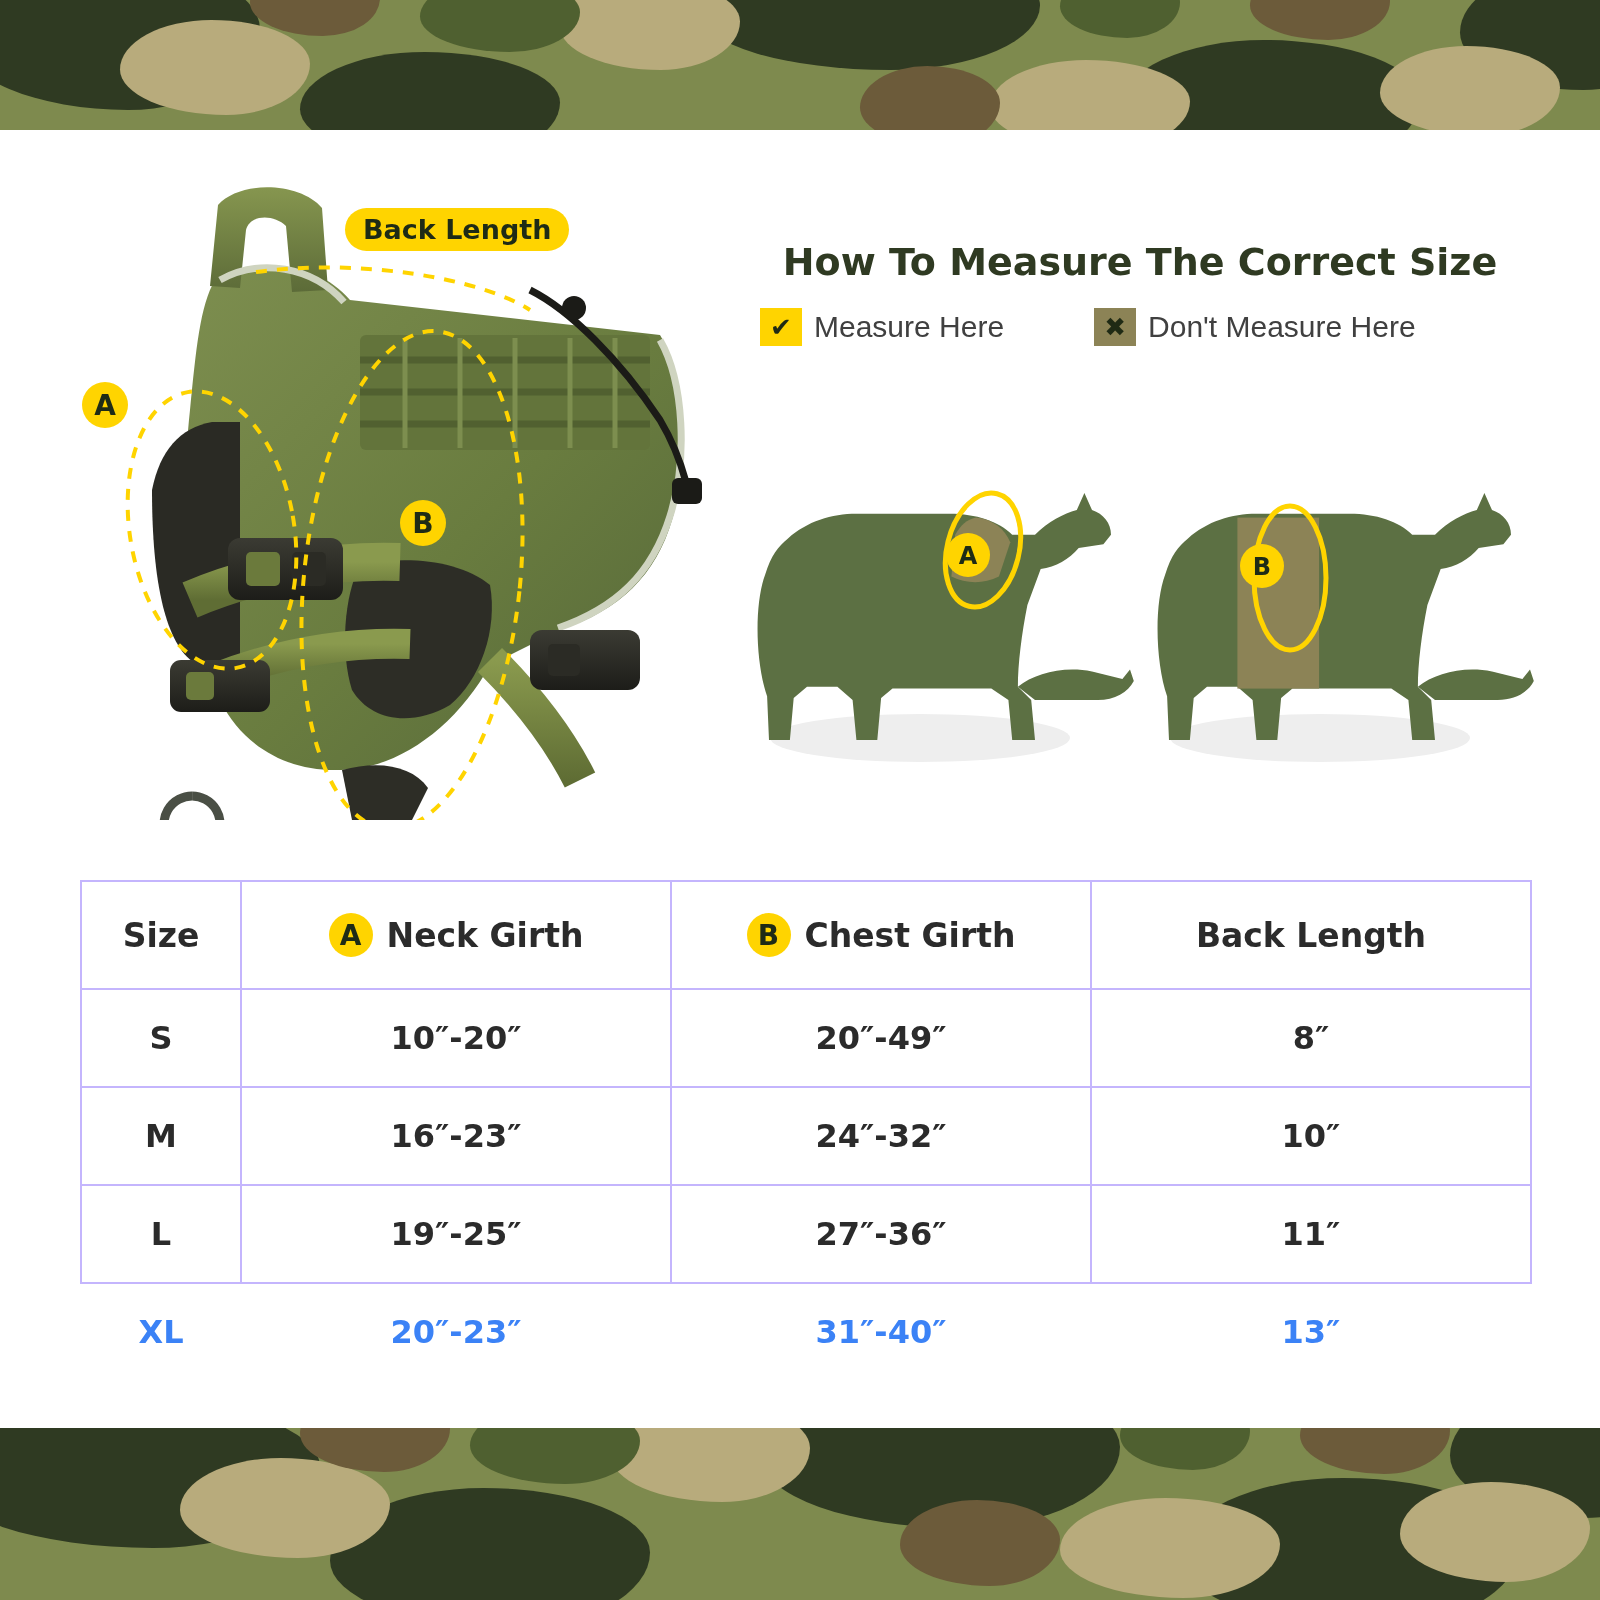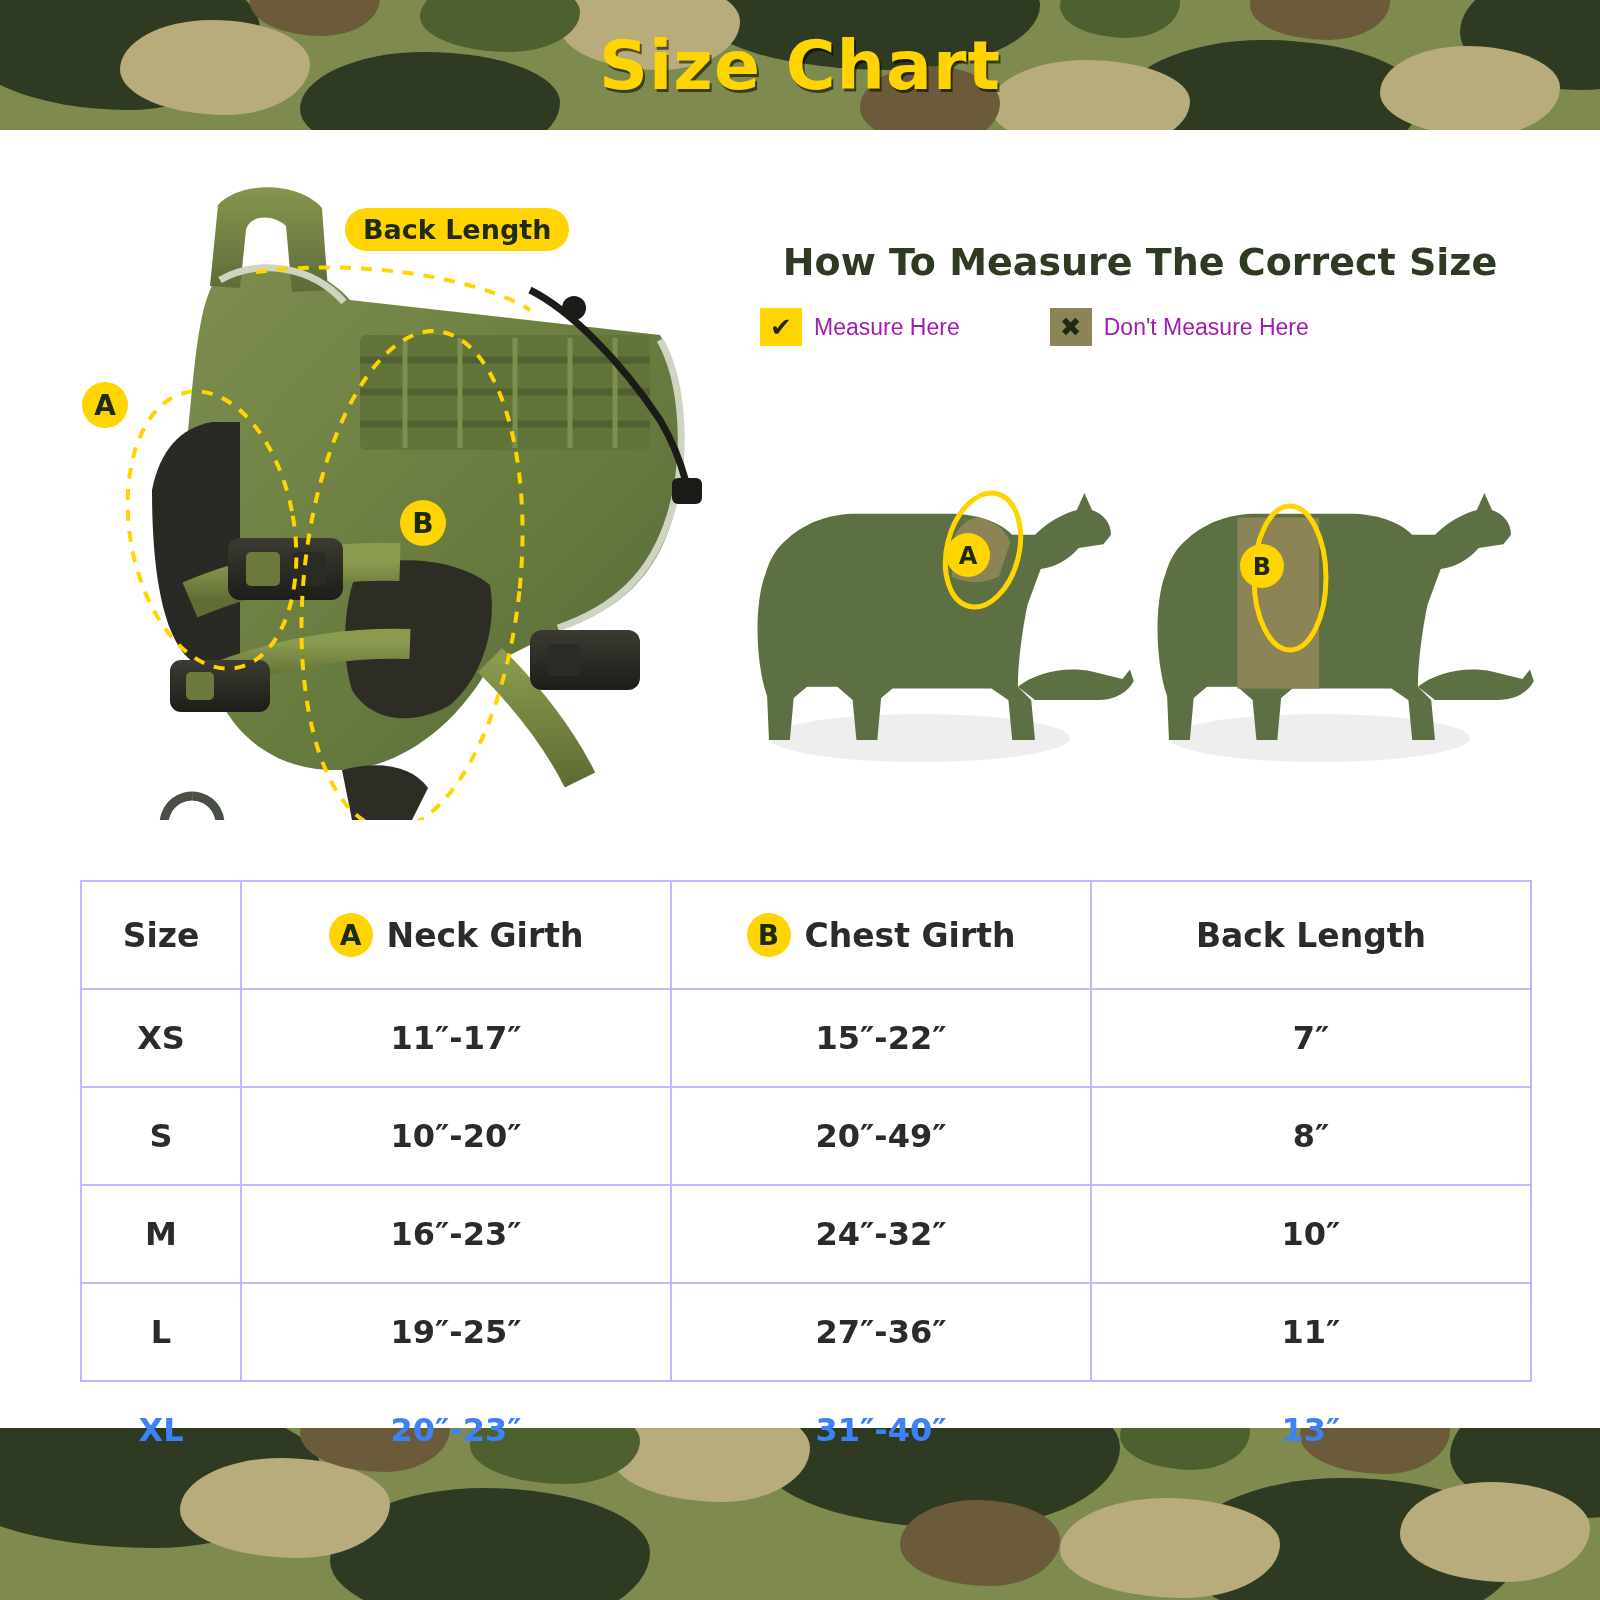--- a/index.html
+++ b/index.html
@@ -87,21 +87,21 @@
   }
   .legend-item { display: flex; align-items: center; gap: 12px; }
   .legend-chip {
     width: 42px; height: 38px;
     display: flex; align-items: center; justify-content: center;
     font-size: 26px; font-weight: bold;
     font-family: "DejaVu Sans", sans-serif;
   }
   .chip-yes { background: #ffd400; color: #1f2a14; }
   .chip-no  { background: #8c8356; color: #1f2a14; }
-  .legend-label { font-size: 23px; color: #a21caf; }
+  .legend-label { font-size: 30px; color: #404040; }
 
   .dogs { position: absolute; top: 130px; left: 0; width: 800px; height: 430px; }
 
   
   .table-wrap {
     position: absolute; left: 80px; top: 880px; width: 1450px;
   }
   table { border-collapse: collapse; width: 1450px; table-layout: fixed; }
   th, td {
     border: 2px solid #c4b5fd;
@@ -145,23 +145,20 @@
     <div class="blob c-tan" style="left:560px;  top:-20px;  width:180px; height:90px;"></div>
     <div class="blob c-tan" style="left:990px;  top:60px;   width:200px; height:90px;"></div>
     <div class="blob c-tan" style="left:1380px; top:46px;   width:180px; height:90px;"></div>
     <div class="blob c-brown" style="left:250px; top:-34px;  width:130px; height:70px;"></div>
     <div class="blob c-brown" style="left:860px;  top:66px;  width:140px; height:80px;"></div>
     <div class="blob c-brown" style="left:1250px; top:-32px; width:140px; height:72px;"></div>
     <div class="blob c-mid" style="left:420px;  top:-22px;  width:160px; height:74px;"></div>
     <div class="blob c-mid" style="left:1060px; top:-28px;  width:120px; height:66px;"></div>
   </div>
 
-  <div class="title-band">
-    <div class="title">Size Chart</div>
-  </div>
 
   <div class="harness-area">
     <svg class="harness-svg" width="650" height="660" viewBox="0 0 650 660">
       <defs>
         <linearGradient id="gOlive" x1="0" y1="0" x2="1" y2="1">
           <stop offset="0%" stop-color="#7d8e4f"></stop>
           <stop offset="55%" stop-color="#697c3f"></stop>
           <stop offset="100%" stop-color="#56683a"></stop>
         </linearGradient>
         <linearGradient id="gOlive2" x1="0" y1="0" x2="0" y2="1">
@@ -324,26 +321,20 @@
           </th>
           <th>
             <div class="th-inner">
                 <span>Back Length</span>
               </div>
           </th>
         </tr>
       </thead>
       <tbody>
         <tr>
-          <td>XS</td>
-          <td>11″-17″</td>
-          <td>15″-22″</td>
-          <td>7″</td>
-        </tr>
-        <tr>
           <td>S</td>
           <td>10″-20″</td>
           <td>20″-49″</td>
           <td>8″</td>
         </tr>
         <tr>
           <td>M</td>
           <td>16″-23″</td>
           <td>24″-32″</td>
           <td>10″</td>

